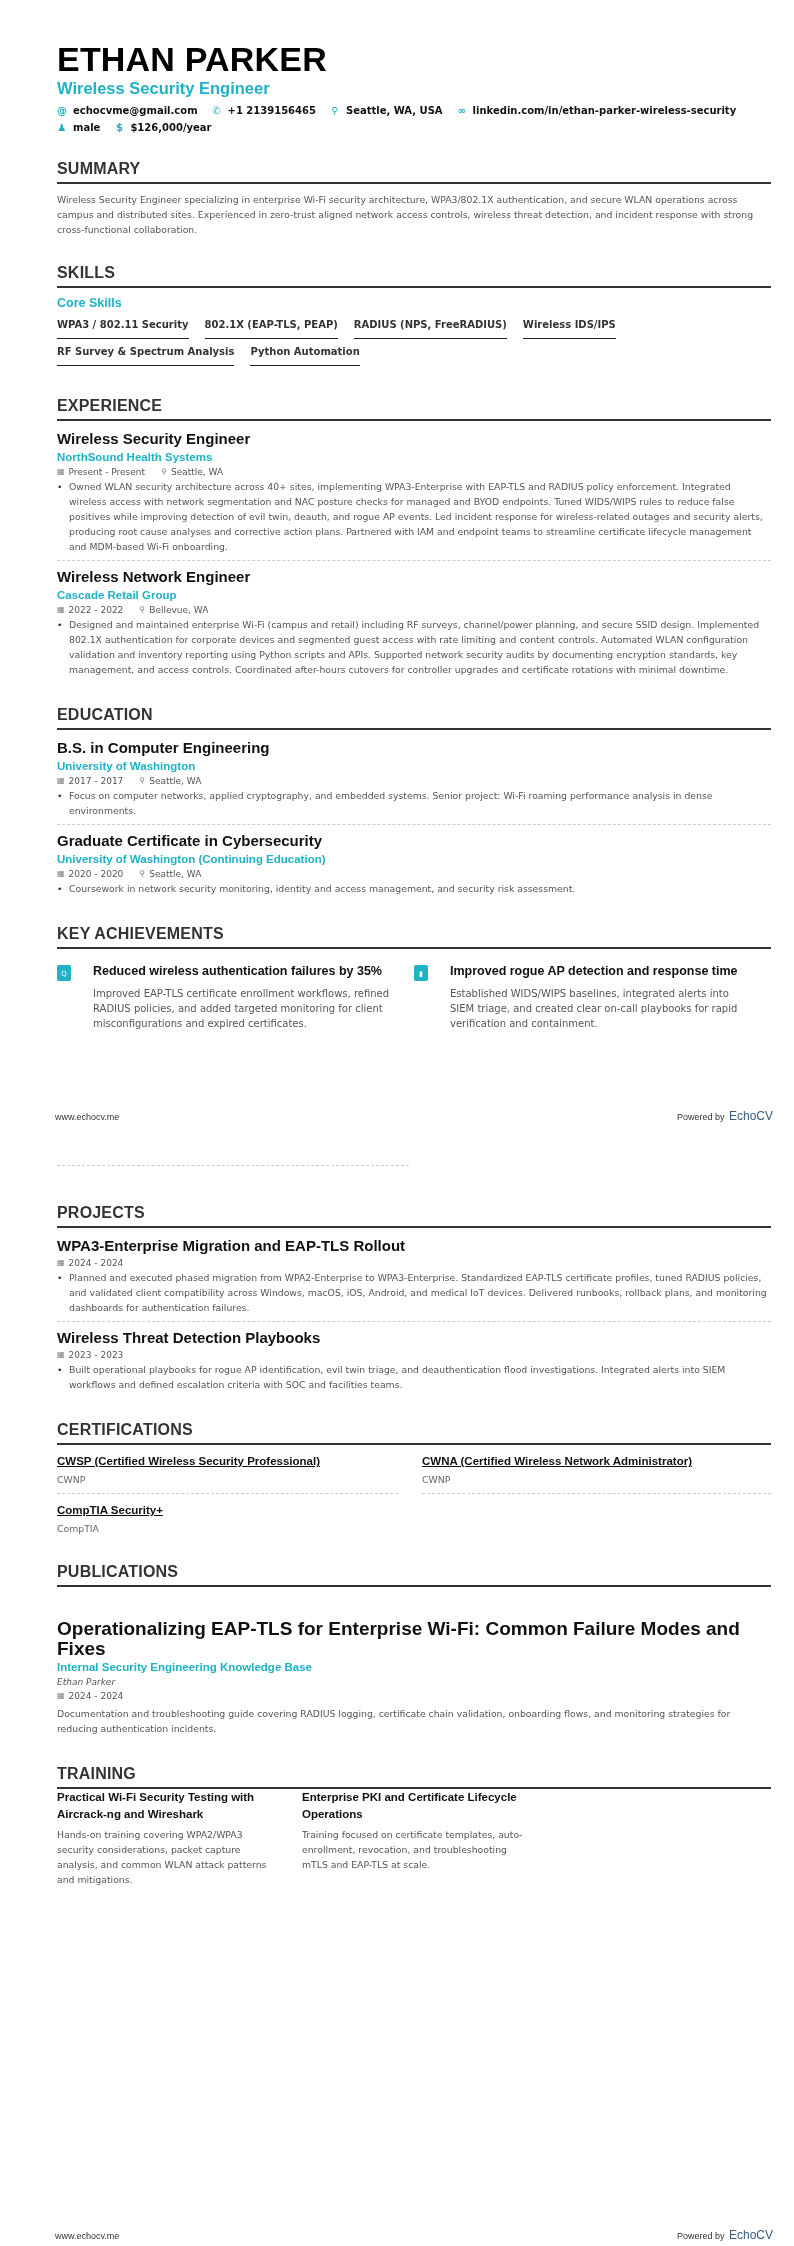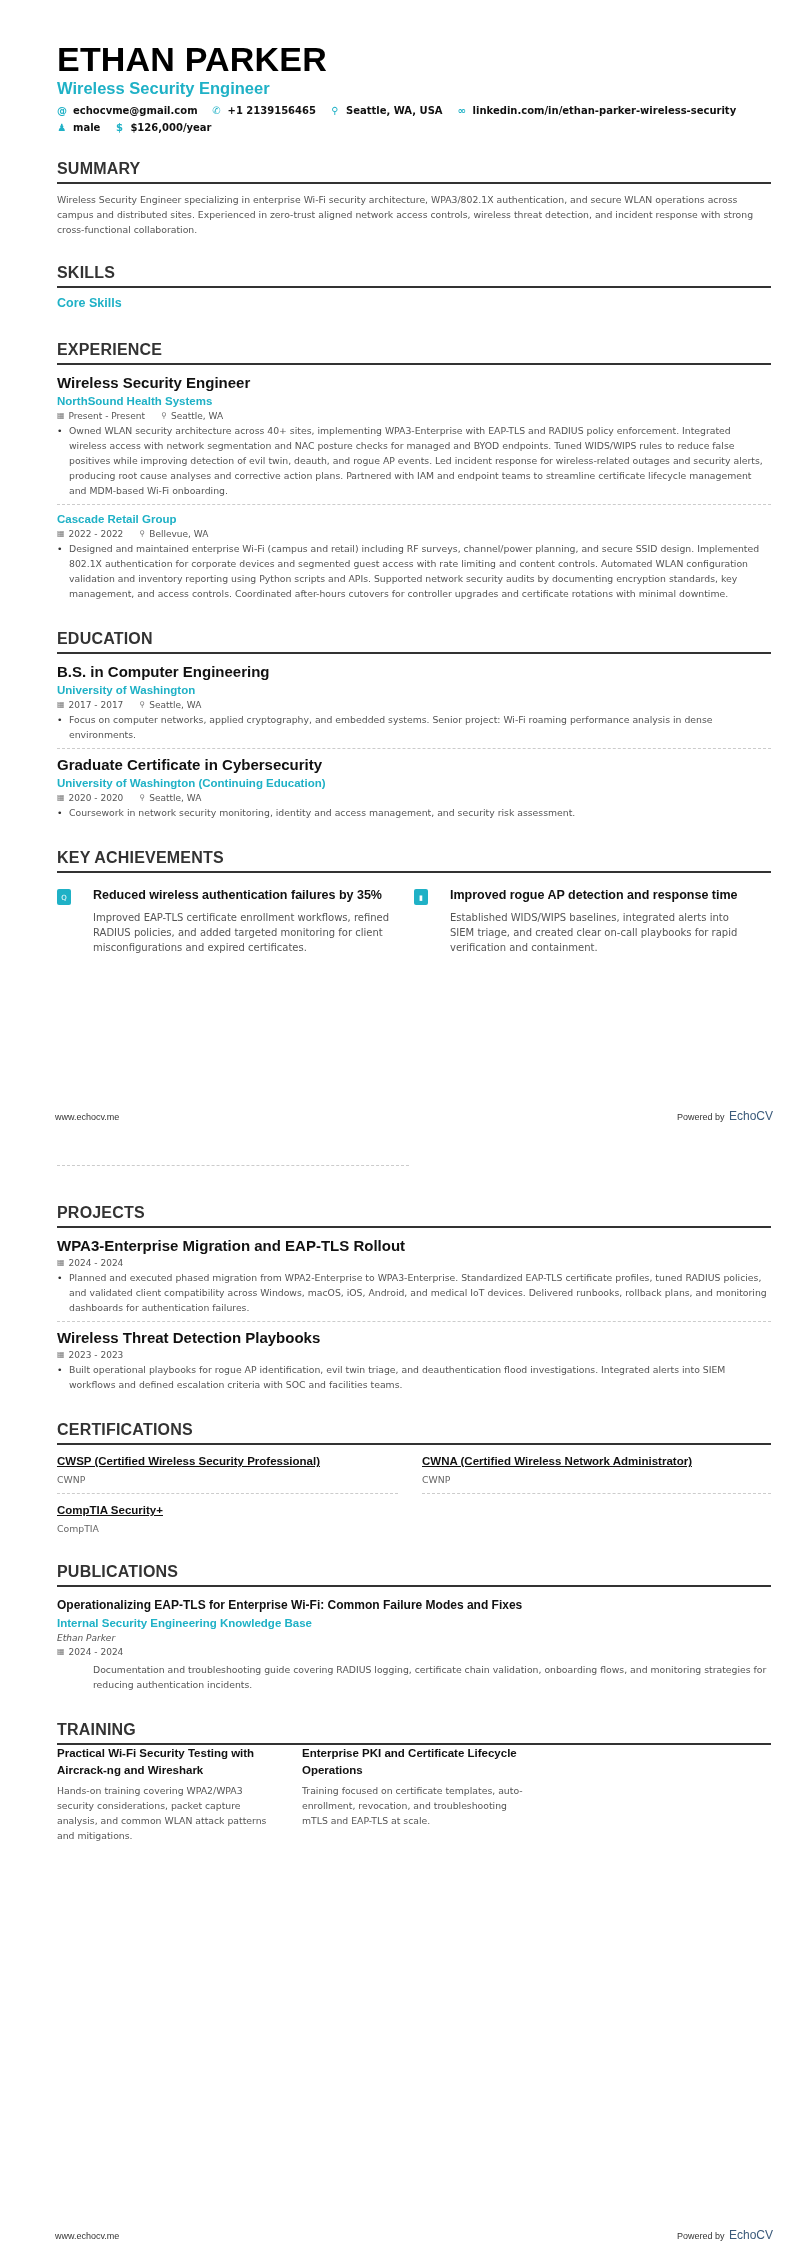--- a/index.html
+++ b/index.html
@@ -142,20 +142,28 @@
     </div>
 
     <div style="margin-top:24px;">
       <div class="section-title">SUMMARY</div>
       <div class="para" style="margin-top:8px;">Wireless Security Engineer specializing in enterprise Wi-Fi security architecture, WPA3/802.1X authentication, and secure WLAN operations across campus and distributed sites. Experienced in zero-trust aligned network access controls, wireless threat detection, and incident response with strong cross-functional collaboration.</div>
     </div>
 
     <div style="margin-top:26px;">
       <div class="section-title">SKILLS</div>
       <div class="sub-head">Core Skills</div>
+      <div class="skills">
+        <span class="skill">WPA3 / 802.11 Security</span>
+        <span class="skill">802.1X (EAP-TLS, PEAP)</span>
+        <span class="skill">RADIUS (NPS, FreeRADIUS)</span>
+        <span class="skill">Wireless IDS/IPS</span>
+        <span class="skill">RF Survey &amp; Spectrum Analysis</span>
+        <span class="skill">Python Automation</span>
+      </div>
     </div>
 
     <div style="margin-top:30px;">
       <div class="section-title">EXPERIENCE</div>
       <div class="dashed" style="padding:8px 0 6px;">
         <div class="entry-title">Wireless Security Engineer</div>
         <div class="entry-org">NorthSound Health Systems</div>
         <div class="meta">
           <span class="m">
               <span class="ic">▦</span>
@@ -165,20 +173,21 @@
               <span class="ic">⚲</span>
               <span>Seattle, WA</span>
             </span>
         </div>
         <div class="bullet">
             <span class="dot">•</span>
             <span>Owned WLAN security architecture across 40+ sites, implementing WPA3-Enterprise with EAP-TLS and RADIUS policy enforcement. Integrated wireless access with network segmentation and NAC posture checks for managed and BYOD endpoints. Tuned WIDS/WIPS rules to reduce false positives while improving detection of evil twin, deauth, and rogue AP events. Led incident response for wireless-related outages and security alerts, producing root cause analyses and corrective action plans. Partnered with IAM and endpoint teams to streamline certificate lifecycle management and MDM-based Wi-Fi onboarding.</span>
           </div>
       </div>
       <div style="padding:6px 0 0;">
+        <div class="entry-title">Wireless Network Engineer</div>
         <div class="entry-org">Cascade Retail Group</div>
         <div class="meta">
           <span class="m">
               <span class="ic">▦</span>
               <span>2022 - 2022</span>
             </span>
           <span class="m">
               <span class="ic">⚲</span>
               <span>Bellevue, WA</span>
             </span>
@@ -309,30 +318,30 @@
         <div class="cert" style="padding-top:8px;">
           <div class="cert-name">CompTIA Security+</div>
           <div class="cert-iss">CompTIA</div>
         </div>
       </div>
     </div>
 
     <div style="margin-top:26px;">
       <div class="section-title">PUBLICATIONS</div>
       <div style="padding-top:8px;">
-        <div class="entry-title" style="font-size:12px;">Operationalizing EAP-TLS for Enterprise Wi-Fi: Common Failure Modes and Fixes</div>
+        <div class="entry-title" style="font-size:19px;margin-top:24px;">Operationalizing EAP-TLS for Enterprise Wi-Fi: Common Failure Modes and Fixes</div>
         <div class="entry-org">Internal Security Engineering Knowledge Base</div>
         <div class="meta" style="font-style:italic;">Ethan Parker</div>
         <div class="meta">
           <span class="m">
               <span class="ic">▦</span>
               <span>2024 - 2024</span>
             </span>
         </div>
-        <div class="para" style="margin-top:3px;margin-left:36px;">Documentation and troubleshooting guide covering RADIUS logging, certificate chain validation, onboarding flows, and monitoring strategies for reducing authentication incidents.</div>
+        <div class="para" style="margin-top:3px;">Documentation and troubleshooting guide covering RADIUS logging, certificate chain validation, onboarding flows, and monitoring strategies for reducing authentication incidents.</div>
       </div>
     </div>
 
     <div style="margin-top:28px;">
       <div class="section-title">TRAINING</div>
       <div class="train-grid" style="padding-top:0;">
         <div class="train">
           <div class="train-title">Practical Wi-Fi Security Testing with Aircrack-ng and Wireshark</div>
           <div class="train-desc">Hands-on training covering WPA2/WPA3 security considerations, packet capture analysis, and common WLAN attack patterns and mitigations.</div>
         </div>

